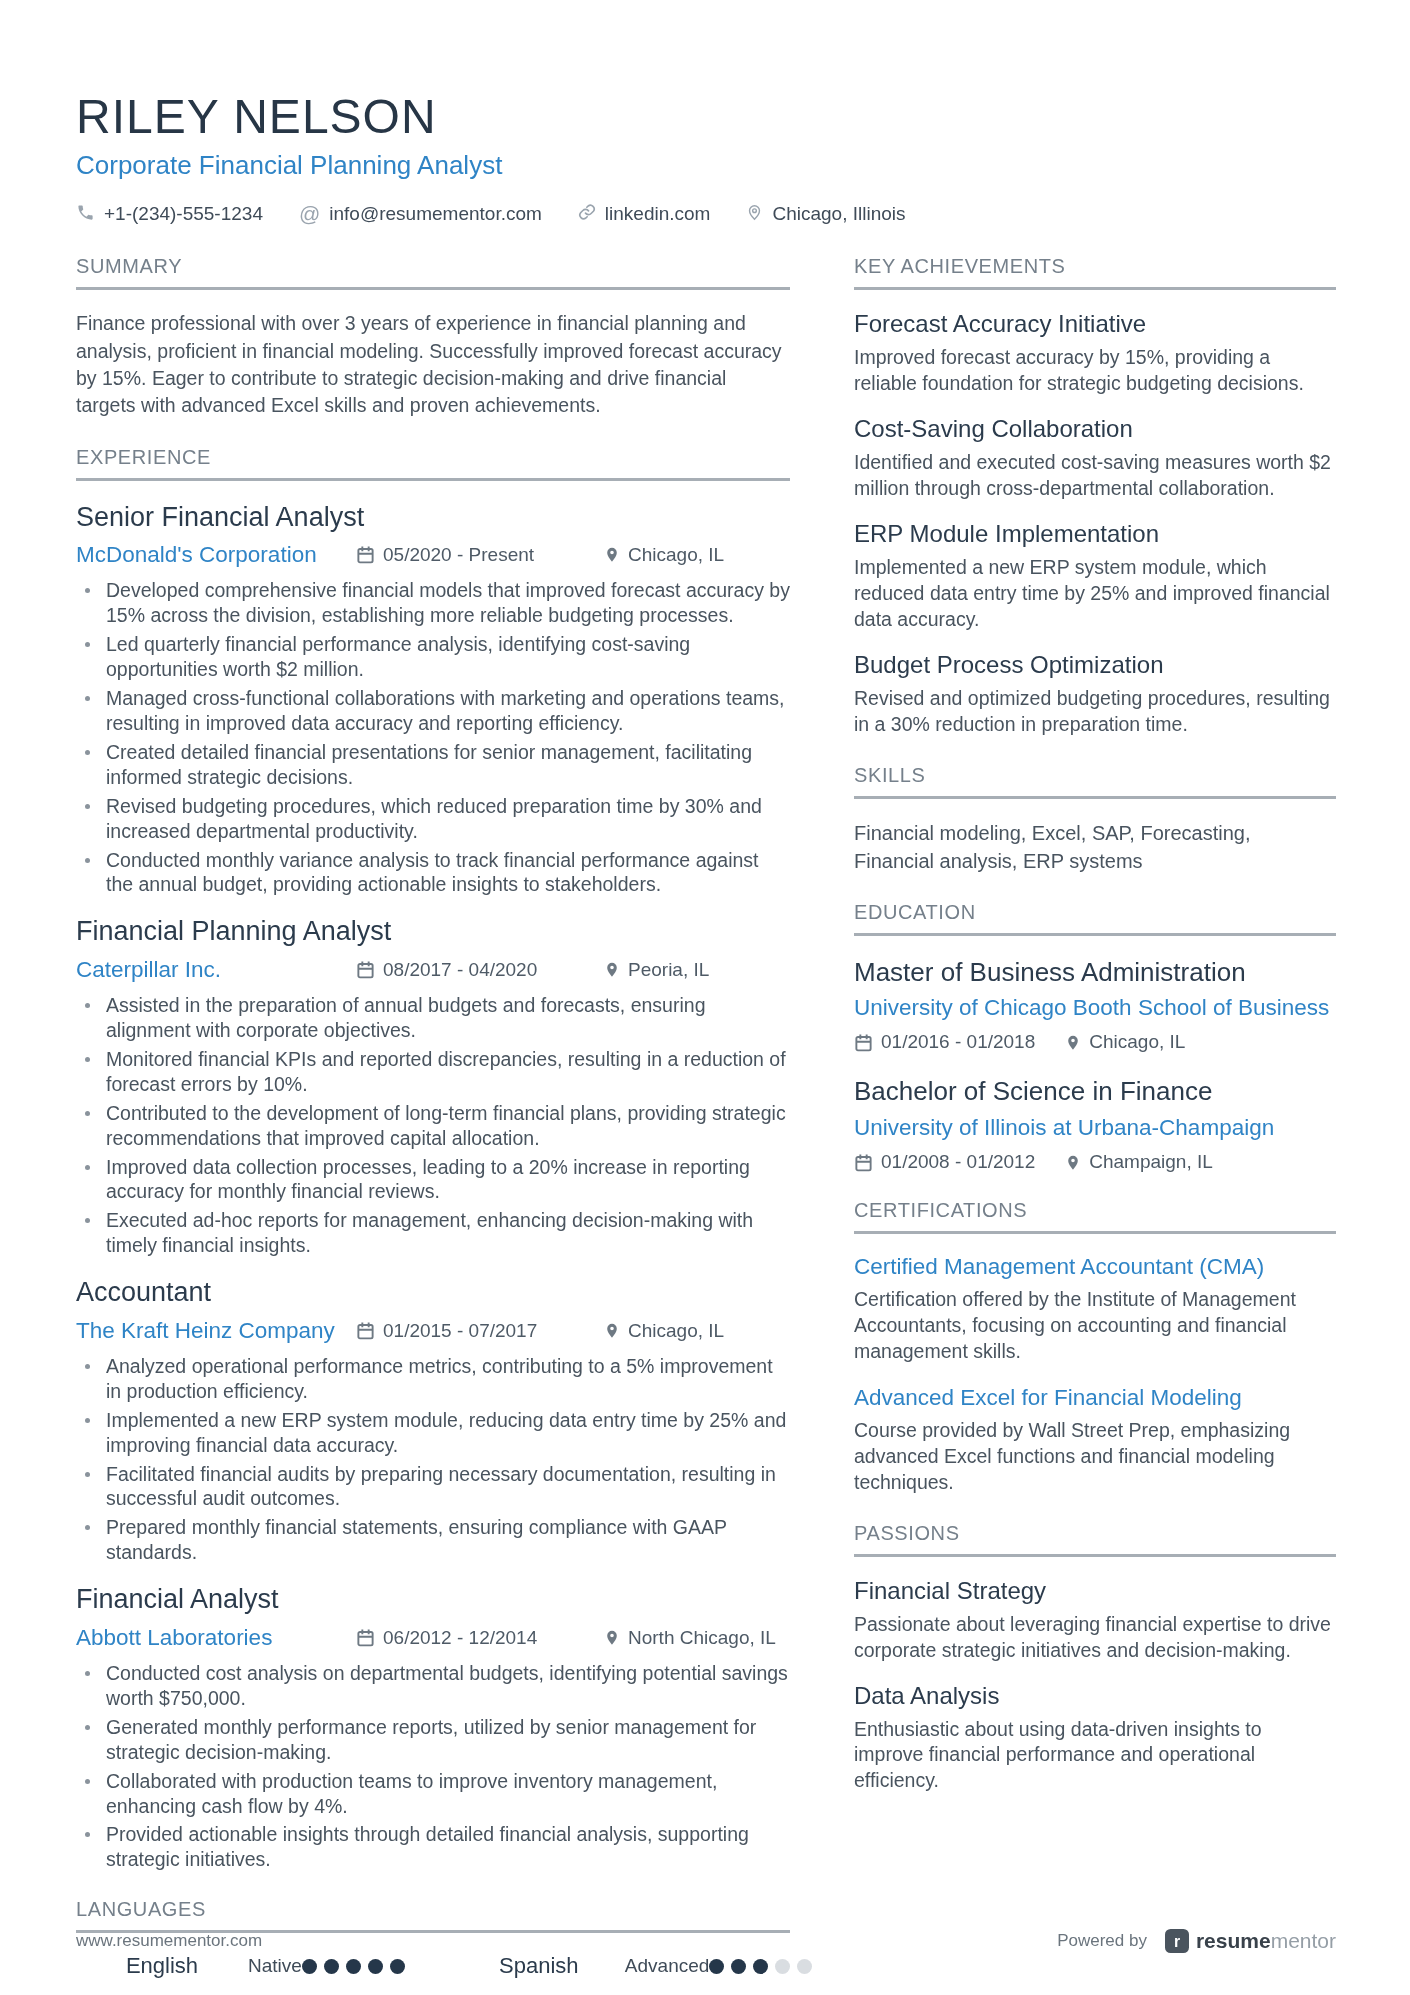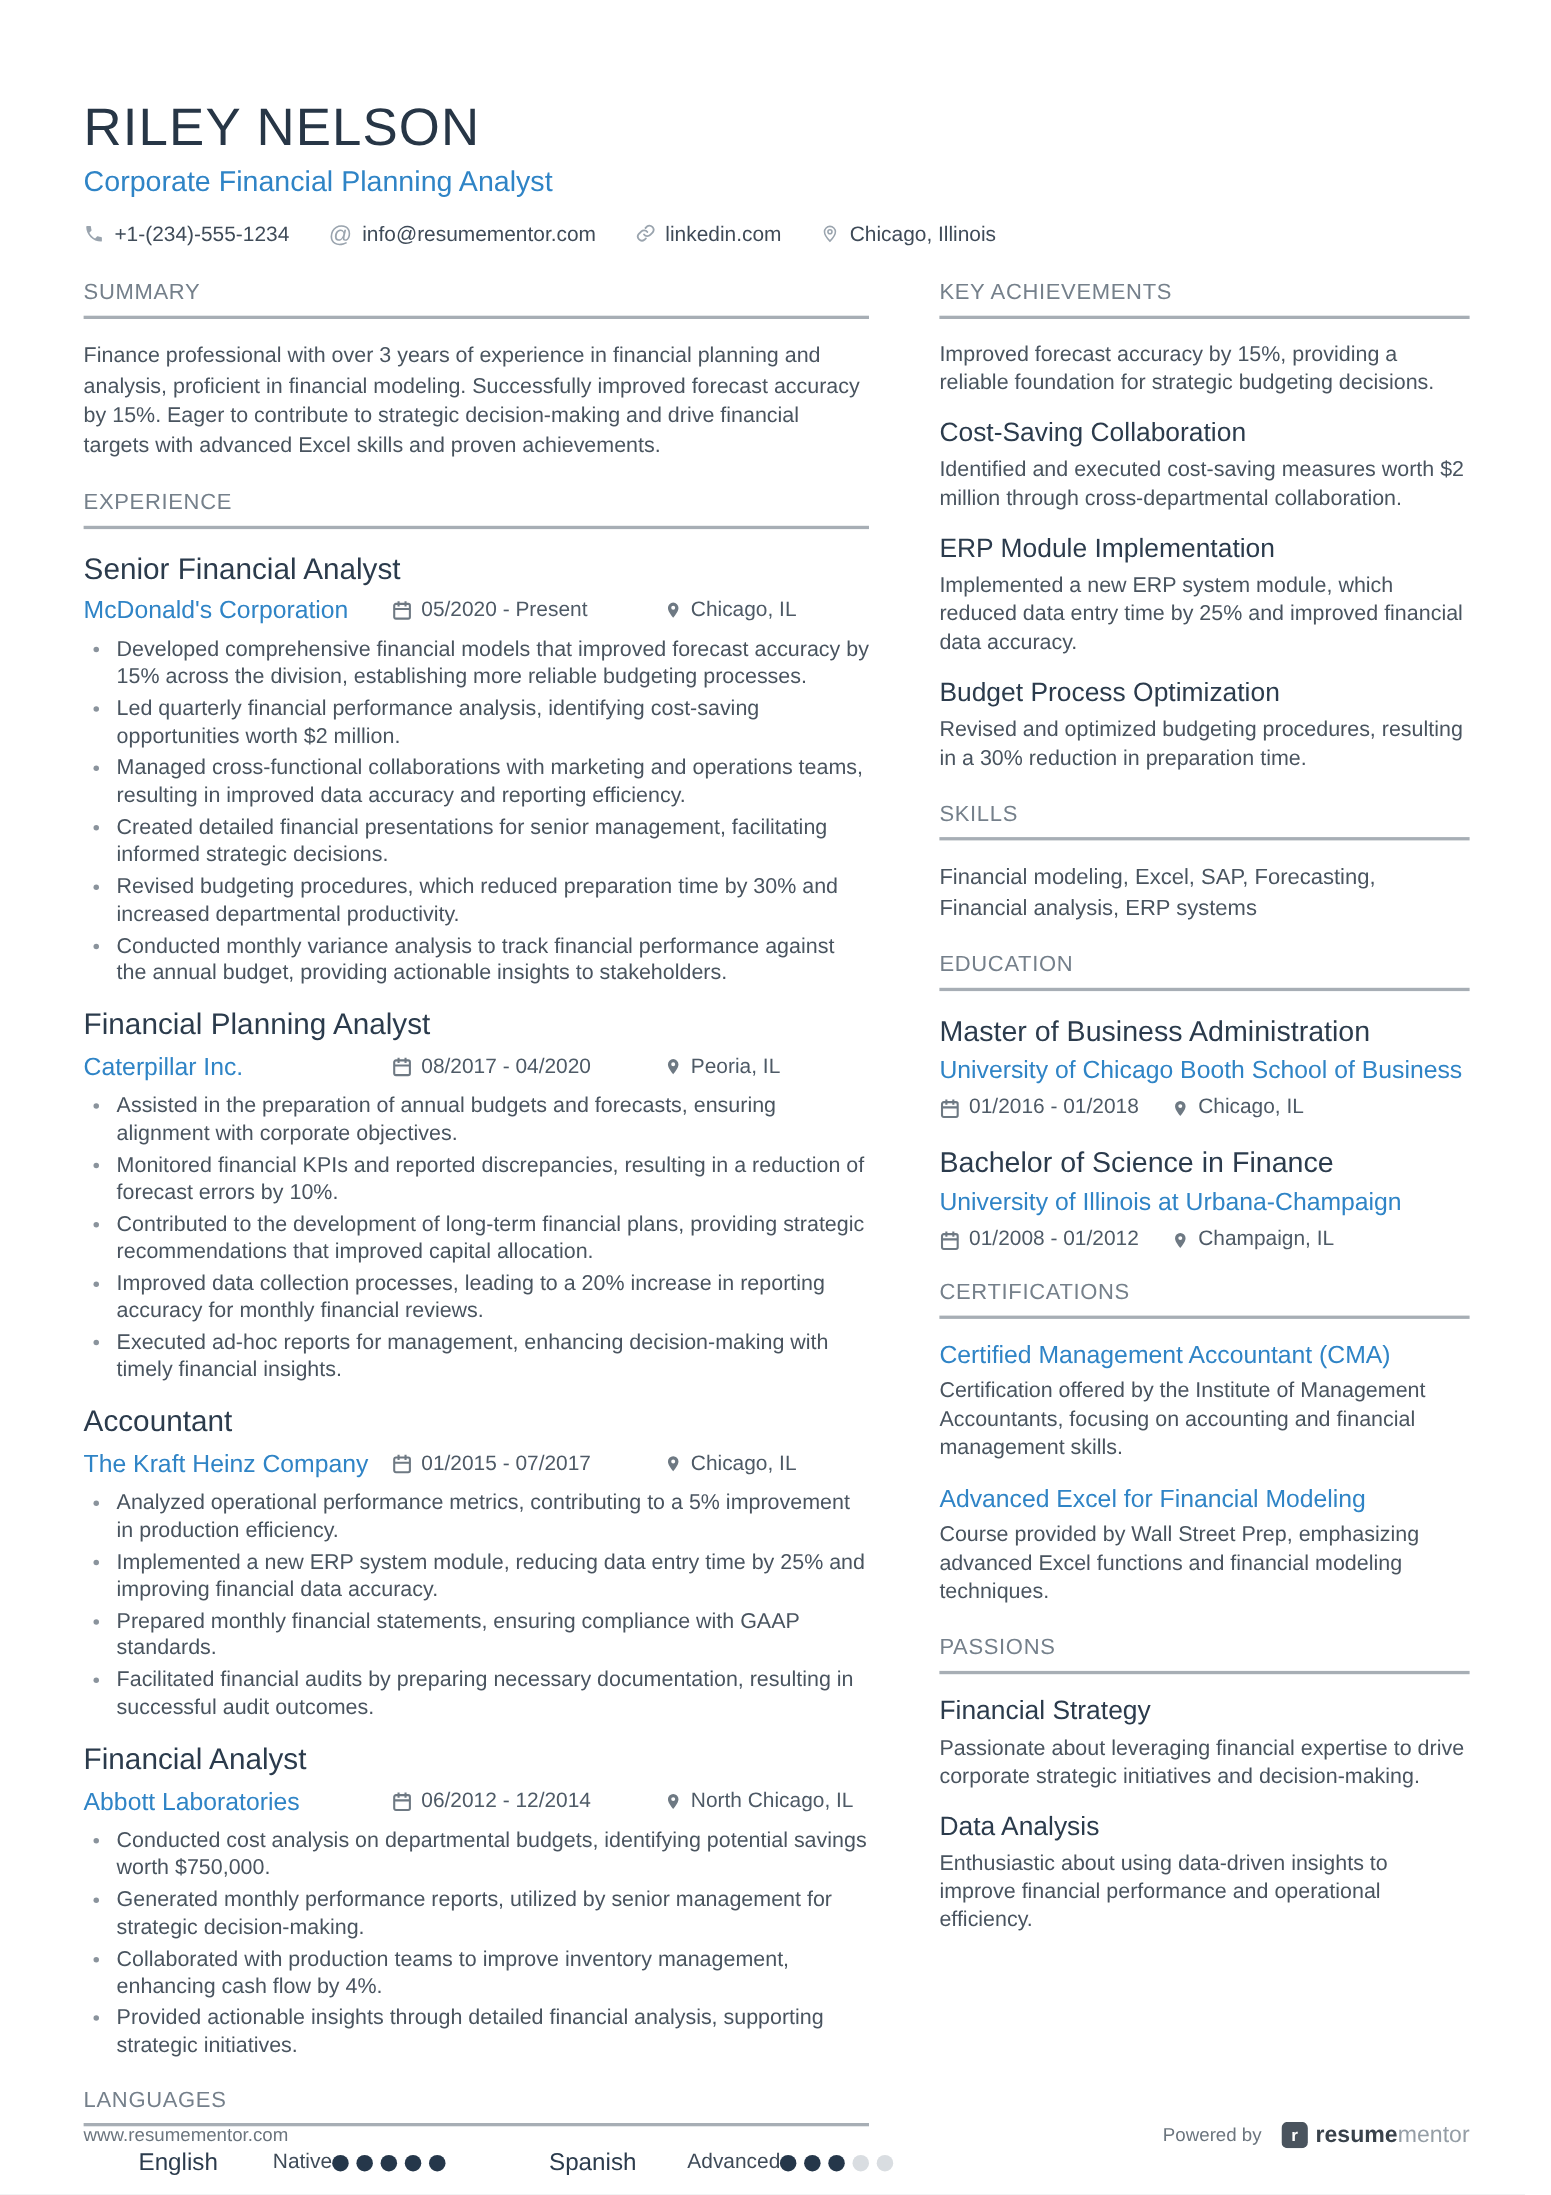--- a/index.html
+++ b/index.html
@@ -224,22 +224,22 @@
                     <svg width="16" height="19" viewBox="0 0 24 24" fill="currentColor">
                       <path d="M12 2a7.2 7.2 0 0 0-7.2 7.2C4.8 14.6 12 22.5 12 22.5s7.2-7.9 7.2-13.3A7.2 7.2 0 0 0 12 2zm0 9.8a2.7 2.7 0 1 1 0-5.4 2.7 2.7 0 0 1 0 5.4z"></path>
                     </svg>
                   </span>
                 <span>Chicago, IL</span>
               </span>
             </div>
             <ul class="bullets">
               <li>Analyzed operational performance metrics, contributing to a 5% improvement in production efficiency.</li>
               <li>Implemented a new ERP system module, reducing data entry time by 25% and improving financial data accuracy.</li>
+              <li>Facilitated financial audits by preparing necessary documentation, resulting in successful audit outcomes.</li>
               <li>Prepared monthly financial statements, ensuring compliance with GAAP standards.</li>
-              <li>Facilitated financial audits by preparing necessary documentation, resulting in successful audit outcomes.</li>
             </ul>
           </article>
 
           <article class="job">
             <h3 class="job-title">Financial Analyst</h3>
             <div class="job-meta">
               <span class="company">Abbott Laboratories</span>
               <span class="meta-item meta-date">
                 <span class="micon">
                     <svg width="19" height="19" viewBox="0 0 24 24" fill="none" stroke="currentColor" stroke-width="2.4">
@@ -294,20 +294,21 @@
             </div>
           </div>
         </section>
       </div>
 
       <div class="col-right">
 
         <section class="section">
           <div class="section-head">KEY ACHIEVEMENTS</div>
           <div class="ach-item">
+            <div class="ach-title">Forecast Accuracy Initiative</div>
             <div class="ach-text">Improved forecast accuracy by 15%, providing a reliable foundation for strategic budgeting decisions.</div>
           </div>
           <div class="ach-item">
             <div class="ach-title">Cost-Saving Collaboration</div>
             <div class="ach-text">Identified and executed cost-saving measures worth $2 million through cross-departmental collaboration.</div>
           </div>
           <div class="ach-item">
             <div class="ach-title">ERP Module Implementation</div>
             <div class="ach-text">Implemented a new ERP system module, which reduced data entry time by 25% and improved financial data accuracy.</div>
           </div>

